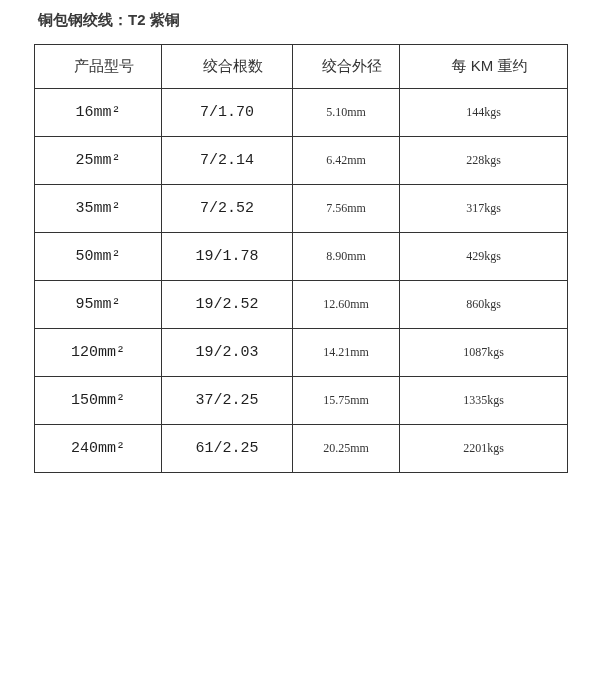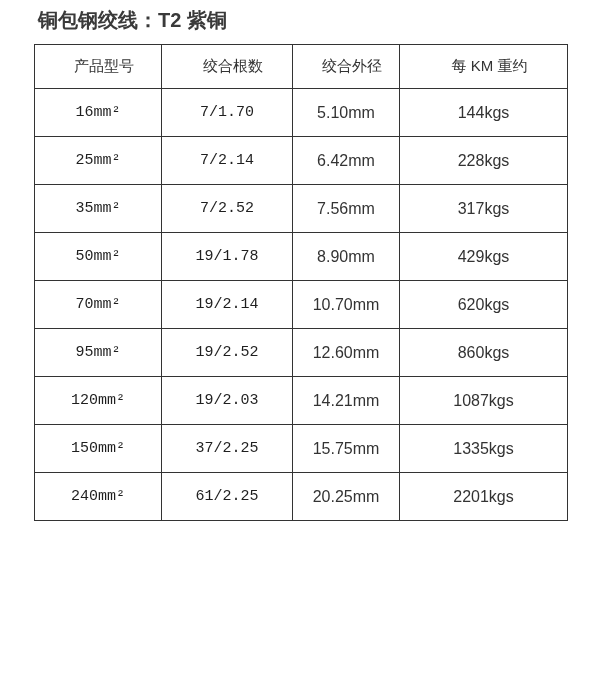--- a/index.html
+++ b/index.html
@@ -10,21 +10,21 @@
   body {
     width: 600px;
     height: 676px;
     overflow: hidden;
     position: relative;
   }
   .page-title {
     margin: 0;
     padding: 10px 0 0 38px;
     font-family: "Liberation Sans", sans-serif;
-    font-size: 20px;
+    font-size: 15px;
     line-height: 20px;
     font-weight: bold;
     color: var(--title-text, #3a3a3a);
   }
   table.spec-table {
     border-collapse: collapse;
     table-layout: fixed;
     margin: 14px 0 0 34px;
     background: #ffffff;
   }
@@ -52,22 +52,22 @@
   table.spec-table td {
     height: 47px;
     margin-left: 36px;
   }
   td.mono {
     font-family: "Liberation Mono", "DejaVu Sans Mono", monospace;
     font-size: 15px;
     color: var(--cell-mono-text, #1f1f1f);
   }
   td.sans {
-    font-family: Liberation Sans, sans-serif;
-    font-size: 16px;
+    font-family: Liberation Serif, serif;
+    font-size: 12px;
     color: var(--cell-sans-text, #333333);
   }
 </style>
 </head>
 <body>
 
 <h1 class="page-title">铜包钢绞线：T2 紫铜</h1>
 
 <table class="spec-table">
   <colgroup>
@@ -103,26 +103,20 @@
         <td class="sans">7.56mm</td>
         <td class="sans">317kgs</td>
       </tr>
       <tr>
         <td class="mono">50mm²</td>
         <td class="mono">19/1.78</td>
         <td class="sans">8.90mm</td>
         <td class="sans">429kgs</td>
       </tr>
       <tr>
-        <td class="mono">70mm²</td>
-        <td class="mono">19/2.14</td>
-        <td class="sans">10.70mm</td>
-        <td class="sans">620kgs</td>
-      </tr>
-      <tr>
         <td class="mono">95mm²</td>
         <td class="mono">19/2.52</td>
         <td class="sans">12.60mm</td>
         <td class="sans">860kgs</td>
       </tr>
       <tr>
         <td class="mono">120mm²</td>
         <td class="mono">19/2.03</td>
         <td class="sans">14.21mm</td>
         <td class="sans">1087kgs</td>

